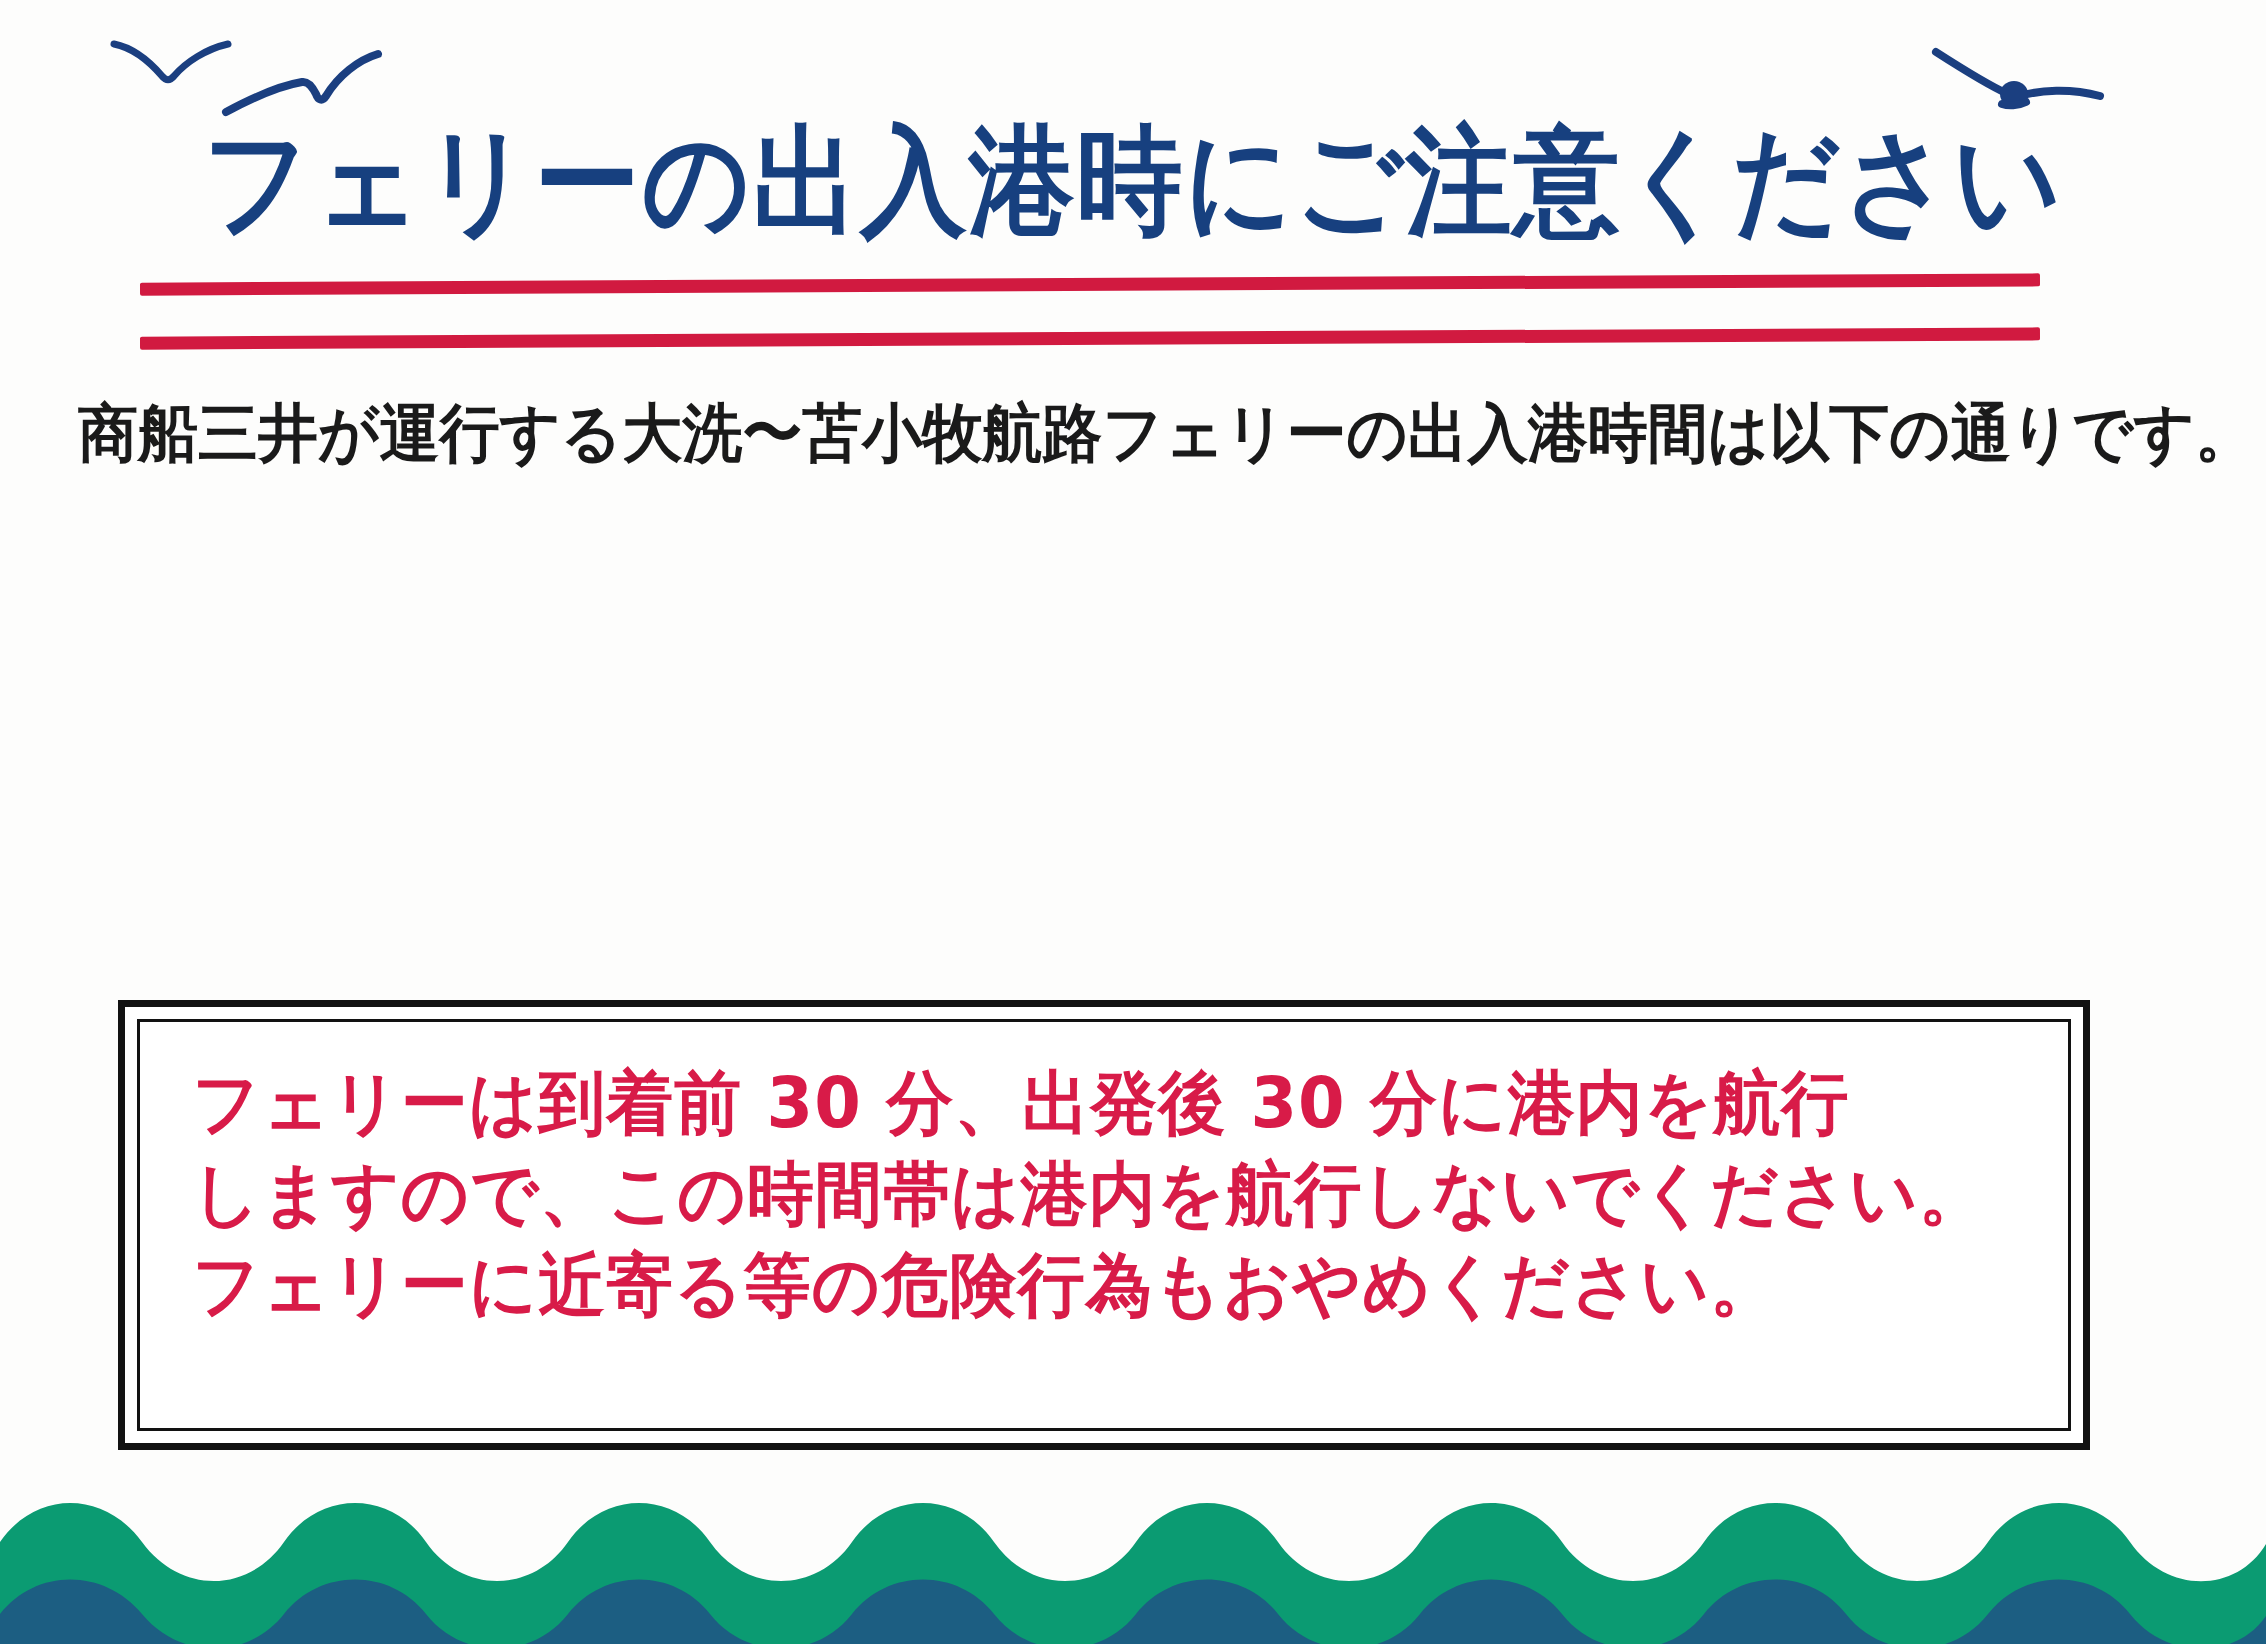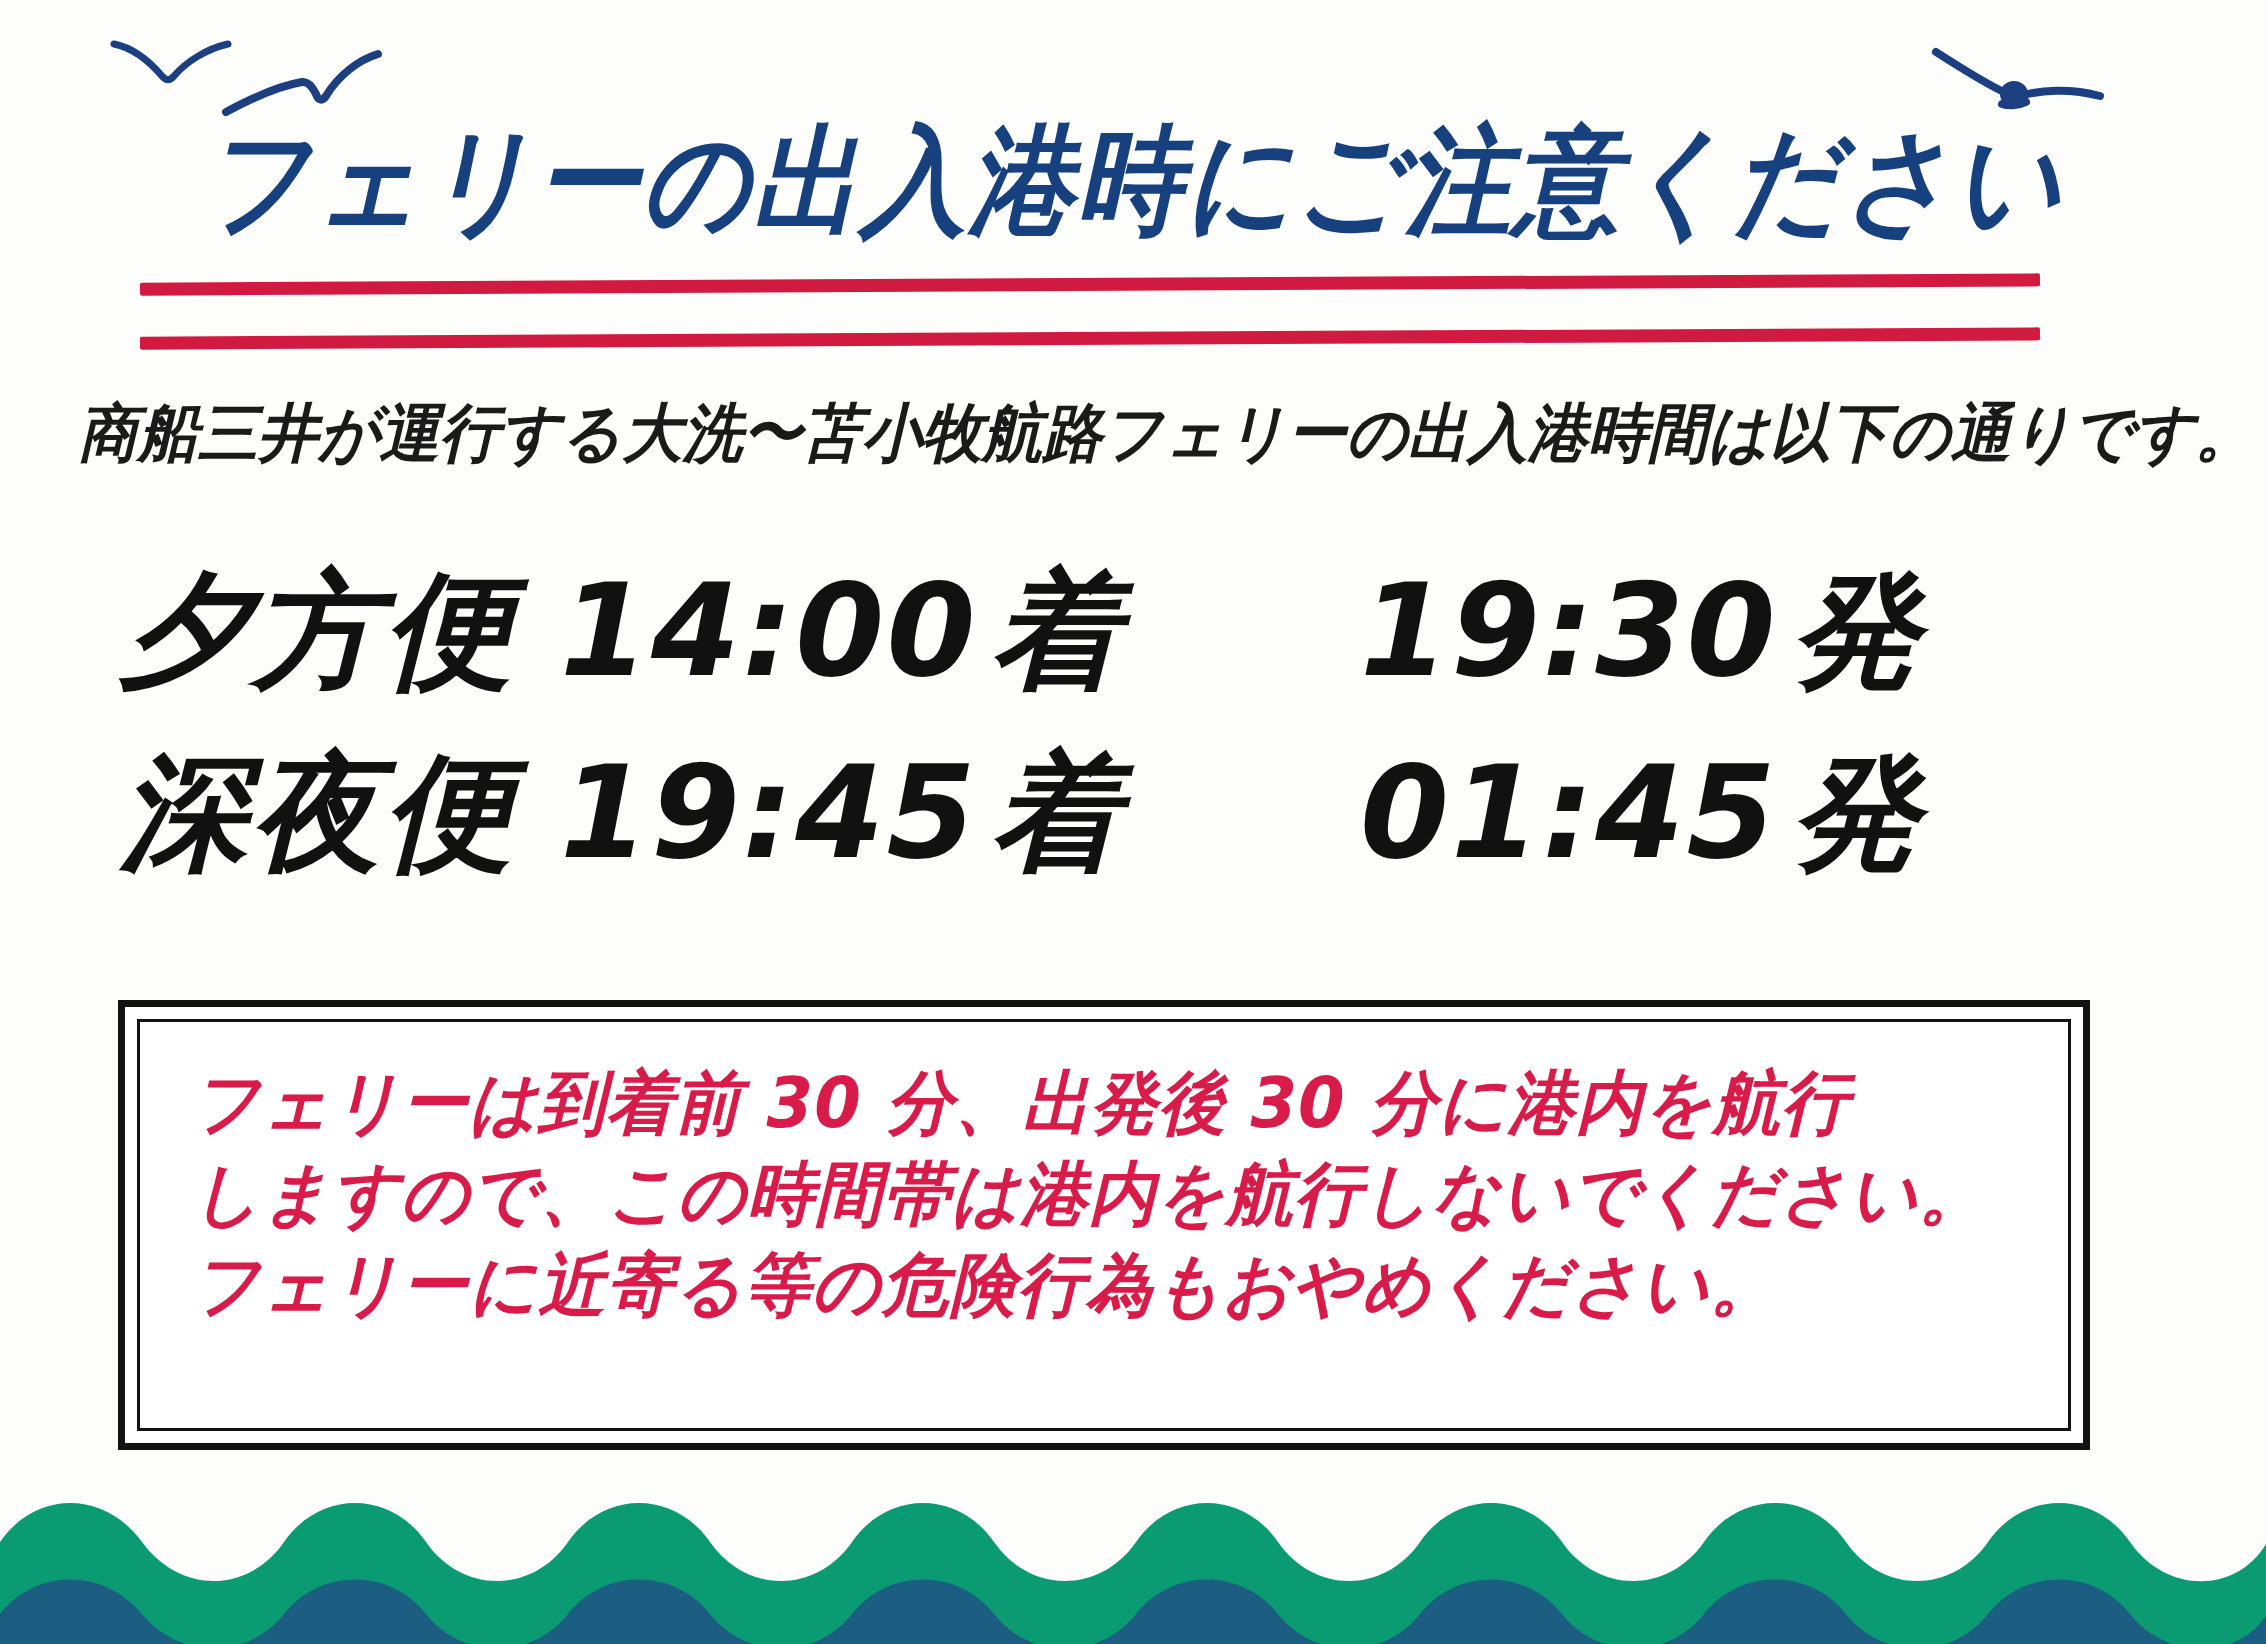--- a/index.html
+++ b/index.html
@@ -11,21 +11,20 @@
   body {
     font-family: "DejaVu Sans", "Liberation Sans", sans-serif;
   }
 
   #poster {
     position: relative;
     width: 2266px;
     height: 1644px;
     background: #fdfdfc;
     overflow: hidden;
-    font-style: italic;
   }
 
   
   .bird {
     position: absolute;
     pointer-events: none;
   }
   .bird svg { display: block; overflow: visible; }
   #bird-left-1  { left: 112px;  top: 36px;  width: 120px; height: 56px; }
   #bird-left-2  { left: 222px;  top: 42px;  width: 160px; height: 76px; }
@@ -184,35 +183,20 @@
 
   <div id="title-block">
     <h1 id="poster-title">フェリーの出入港時にご注意ください</h1>
   </div>
 
   <div class="rule" id="rule-top"></div>
   <div class="rule" id="rule-bottom"></div>
 
   <div id="lead-text">商船三井が運行する大洗〜苫小牧航路フェリーの出入港時間は以下の通りです。</div>
 
-  <div id="schedule">
-
-    <div class="sched-row">
-      <div class="sched-label">夕方便</div>
-      <div class="sched-cell"><span class="clock">14:00</span><span class="suffix">着</span></div>
-      <div class="sched-cell"><span class="clock">19:30</span><span class="suffix">発</span></div>
-    </div>
-
-    <div class="sched-row">
-      <div class="sched-label">深夜便</div>
-      <div class="sched-cell"><span class="clock">19:45</span><span class="suffix">着</span></div>
-      <div class="sched-cell"><span class="clock">01:45</span><span class="suffix">発</span></div>
-    </div>
-
-  </div>
 
   <div id="warning-box">
     <div id="warning-inner">
       <div class="warn-line">フェリーは到着前 30 分、出発後 30 分に港内を航行</div>
       <div class="warn-line">しますので、この時間帯は港内を航行しないでください。</div>
       <div class="warn-line">フェリーに近寄る等の危険行為もおやめください。</div>
     </div>
   </div>
 
   <div id="waves">

